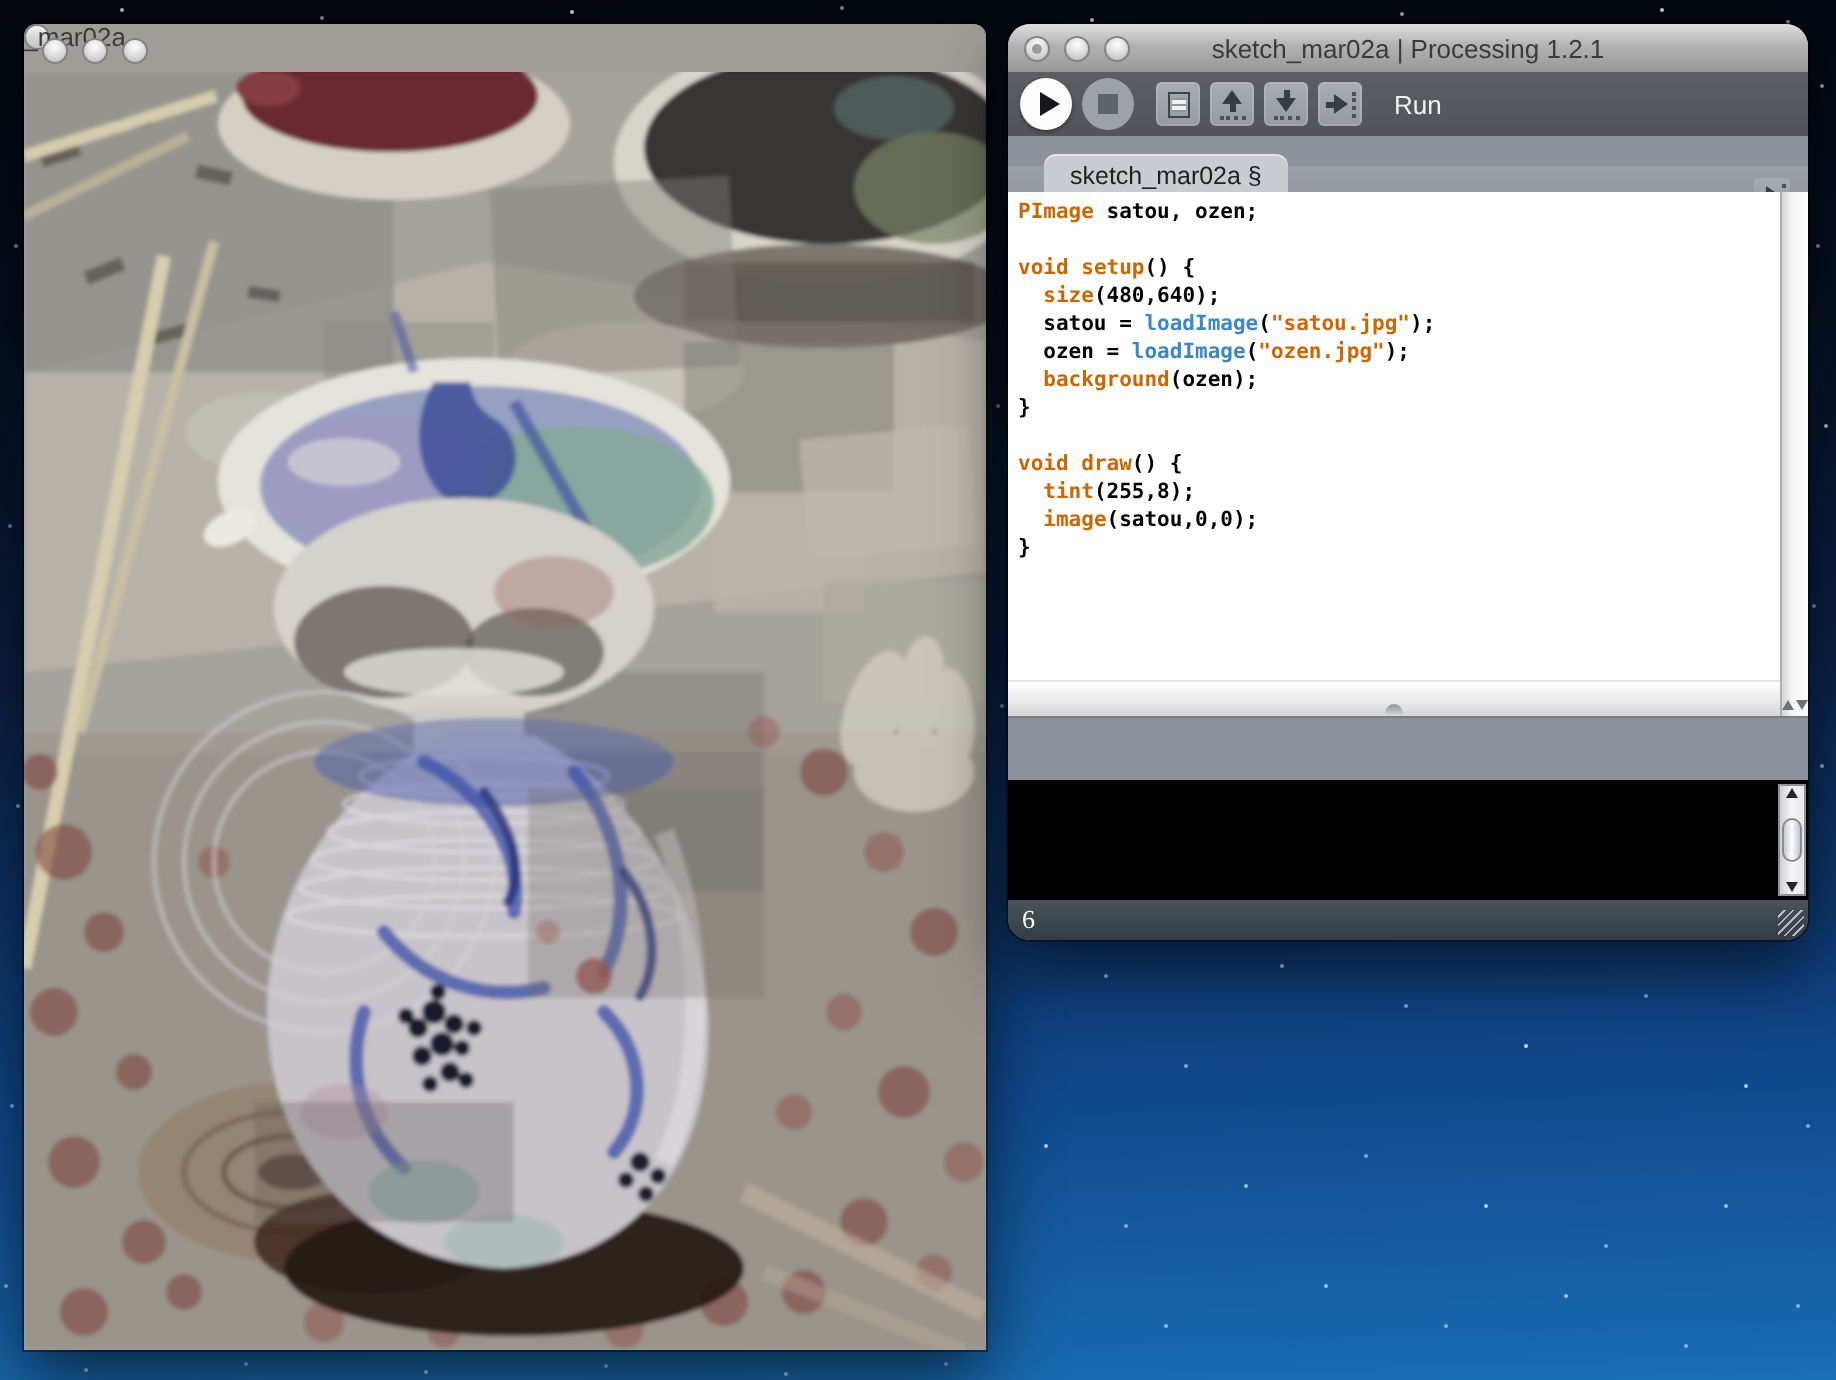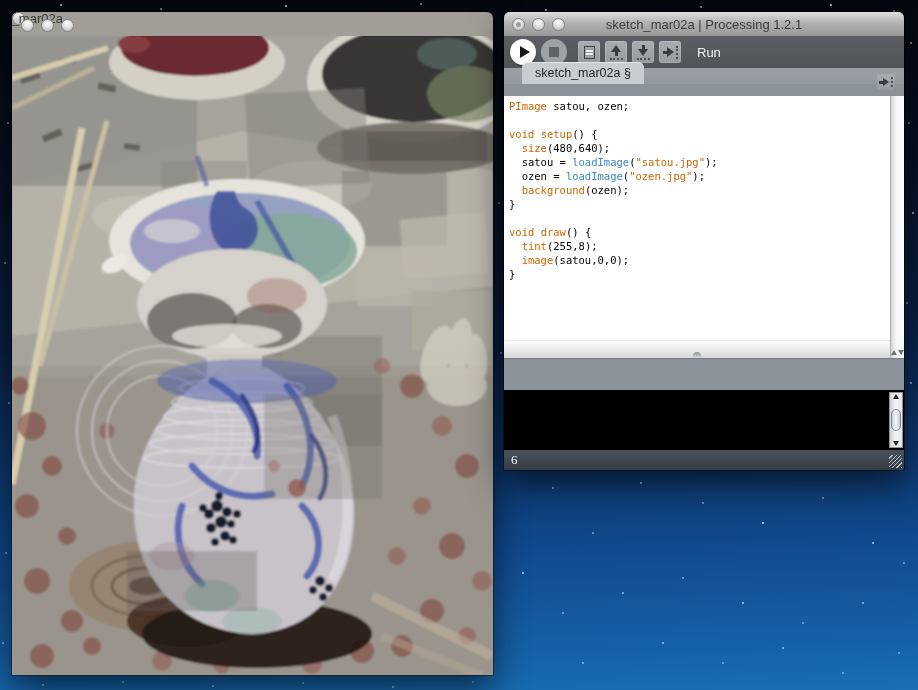--- a/index.html
+++ b/index.html
@@ -31,21 +31,21 @@
   .titlebar.mid{background:linear-gradient(#dedede,#b2b2b2 45%,#989898);}
   .lights{position:absolute;left:8px;top:0;height:24px;display:flex;align-items:center;gap:7px;}
   .light{width:13px;height:13px;border-radius:50%;border:1px solid #838383;box-sizing:border-box;
     background:radial-gradient(circle at 50% 30%,#fefefe,#d9d9d9 55%,#b3b3b3);position:relative;}
   .light.dotted-center::after{content:"";position:absolute;left:3px;top:3px;width:5px;height:5px;border-radius:50%;background:#9b9b9b;}
   
   .win-sketch{left:12px;top:12px;width:481px;height:663px;background:#a19e98;}
   .sketch-canvas{position:absolute;left:0;top:24px;width:481px;height:639px;}
   .sketch-canvas svg{display:block;width:100%;height:100%;}
   
-  .win-ide{left:504px;top:12px;width:400px;height:458px;background:#8b929a;}
+  .win-ide{left:504px;top:12px;width:400px;height:458px;background:#8b929a;border-radius:11px;}
   .toolbar{position:absolute;left:0;top:24px;width:100%;height:32px;background:linear-gradient(#5b5f63,#51555a);
     display:flex;align-items:center;padding-left:6px;box-sizing:border-box;}
   .tb-circle{width:26px;height:26px;border-radius:50%;display:flex;align-items:center;justify-content:center;flex:0 0 auto;}
   .tb-run{background:#fdfdfd;box-shadow:0 1px 2px rgba(0,0,0,.4);}
   .tb-stop{background:#9da2a7;margin-left:5px;}
   .play-icon{width:0;height:0;border-left:10px solid #17181a;border-top:6px solid transparent;border-bottom:6px solid transparent;margin-left:3px;}
   .stop-icon{width:10px;height:10px;background:#5f646a;}
   .tb-btn{width:22px;height:22px;border-radius:3px;background:linear-gradient(#a8adb2,#969ba0);margin-left:5px;
     display:flex;align-items:center;justify-content:center;flex:0 0 auto;box-shadow:inset 0 0 0 1px rgba(255,255,255,.15);}
   .tb-btn.first{margin-left:11px;}
@@ -54,28 +54,28 @@
   .varrow{display:flex;flex-direction:column;align-items:center;}
   .tri-up{width:0;height:0;border-bottom:7px solid #383d43;border-left:5px solid transparent;border-right:5px solid transparent;}
   .tri-down{width:0;height:0;border-top:7px solid #383d43;border-left:5px solid transparent;border-right:5px solid transparent;}
   .stem-v{width:3px;height:4px;background:#383d43;}
   .dot-base{width:13px;height:0;border-bottom:2px dotted #4c5157;margin-top:2px;}
   .harrow{display:flex;align-items:center;}
   .stem-h{width:4px;height:3px;background:#383d43;}
   .tri-right{width:0;height:0;border-left:7px solid #383d43;border-top:5px solid transparent;border-bottom:5px solid transparent;}
   .dot-col{width:0;height:13px;border-right:2px dotted #4c5157;margin-left:2px;}
   .run-label{color:#f2f2f2;font-size:13px;margin-left:16px;}
-  .tabbar{position:absolute;left:0;top:56px;width:100%;height:16px;background:linear-gradient(#9aa0a6,#94999f);}
+  .tabbar{position:absolute;left:0;top:71px;width:100%;height:16px;background:linear-gradient(#9aa0a6,#94999f);}
   .tab{position:absolute;left:18px;bottom:0;height:22px;line-height:22px;padding:0 13px;background:#c9cdd1;
     border-radius:6px 6px 0 0;font-size:12.5px;color:#1f1f1f;box-shadow:inset 0 1px 0 rgba(255,255,255,.5);}
   .tab-menu-btn{position:absolute;right:9px;top:6px;width:18px;height:16px;border-radius:2px;
     background:linear-gradient(#a8adb2,#969ba0);display:flex;align-items:center;justify-content:center;}
   .tab-menu-btn .tri-right{border-left-width:6px;border-top-width:4px;border-bottom-width:4px;}
   .tab-menu-btn .dot-col{height:10px;margin-left:2px;}
-  .editor-wrap{position:absolute;left:0;top:84px;width:100%;height:262px;background:#fff;}
+  .editor-wrap{position:absolute;left:0;top:84px;width:100%;height:262px;background:#fff;font-weight:bold;}
   .code{position:absolute;left:0;top:0;right:14px;height:244px;overflow:hidden;
     font-family:"DejaVu Sans Mono",monospace;font-size:10.5px;line-height:14px;padding:3px 0 0 5px;white-space:pre;}
   .code-line{height:14px;}
   .vscroll{position:absolute;right:0;top:0;width:14px;height:262px;border-left:1px solid #aaafb4;box-sizing:border-box;
     background:linear-gradient(to right,#d6d6d6,#f6f6f6 40%,#fbfbfb);}
   .vscroll-arrows{position:absolute;bottom:3px;left:0;width:100%;display:flex;justify-content:center;gap:1px;}
   .mini-up{width:0;height:0;border-bottom:5px solid #6d7277;border-left:3px solid transparent;border-right:3px solid transparent;}
   .mini-down{width:0;height:0;border-top:5px solid #6d7277;border-left:3px solid transparent;border-right:3px solid transparent;}
   .hstrip{position:absolute;left:0;bottom:0;right:14px;height:18px;
     background:linear-gradient(#ffffff,#d7d7d7);border-top:1px solid #e8e8e8;box-sizing:border-box;}

